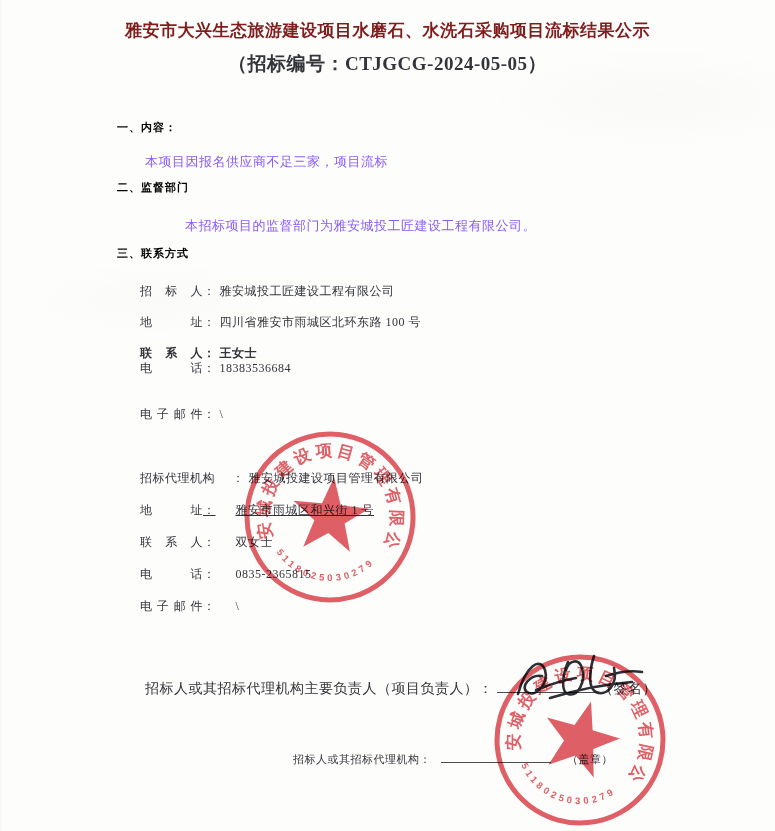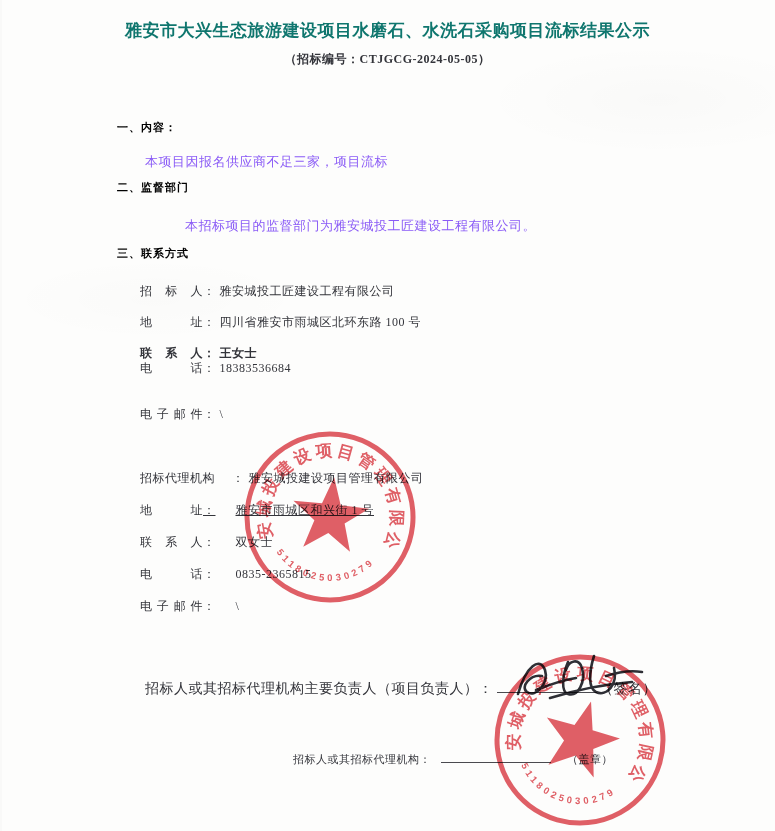--- a/index.html
+++ b/index.html
@@ -14,25 +14,25 @@
   .scan-noise{
     position:absolute;inset:0;pointer-events:none;
     background:
       linear-gradient(90deg, rgba(0,0,0,0.015) 0 2px, transparent 2px 120px),
       radial-gradient(220px 60px at 20% 36%, rgba(0,0,0,0.012), transparent 70%),
       radial-gradient(260px 80px at 85% 12%, rgba(0,0,0,0.015), transparent 70%);
   }
   .abs{position:absolute;white-space:nowrap;}
   .title{
     left:0;right:0;top:19px;text-align:center;
-    font-size:17px;font-weight:bold;letter-spacing:0.5px;color:#0f766e;
+    font-size:17px;font-weight:bold;letter-spacing:0.5px;color:#7f1d1d;
   }
   .subtitle{
     left:0;right:0;top:51px;text-align:center;
-    font-size:12px;font-weight:bold;letter-spacing:0.5px;color:#34353b;
+    font-size:19px;font-weight:bold;letter-spacing:0.5px;color:#34353b;
   }
   .h{font-size:11px;font-weight:bold;left:117px;color:#000000;letter-spacing:1px;}
   .p{font-size:13px;left:145px;color:#8b5cf6;letter-spacing:0.5px;}
   .h-content{top:120px;}
   .p-content{top:153px;}
   .h-superv{top:180px;}
   .p-superv{top:217px;margin-left:40px;}
   .h-contact{top:246px;}
   .row{left:140px;font-size:12px;letter-spacing:0.5px;}
   .lbl{

